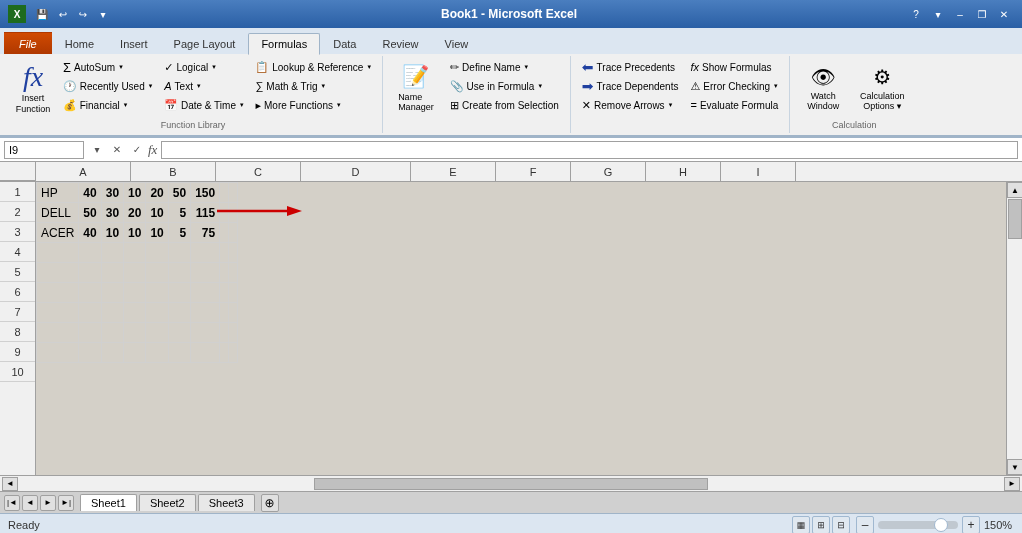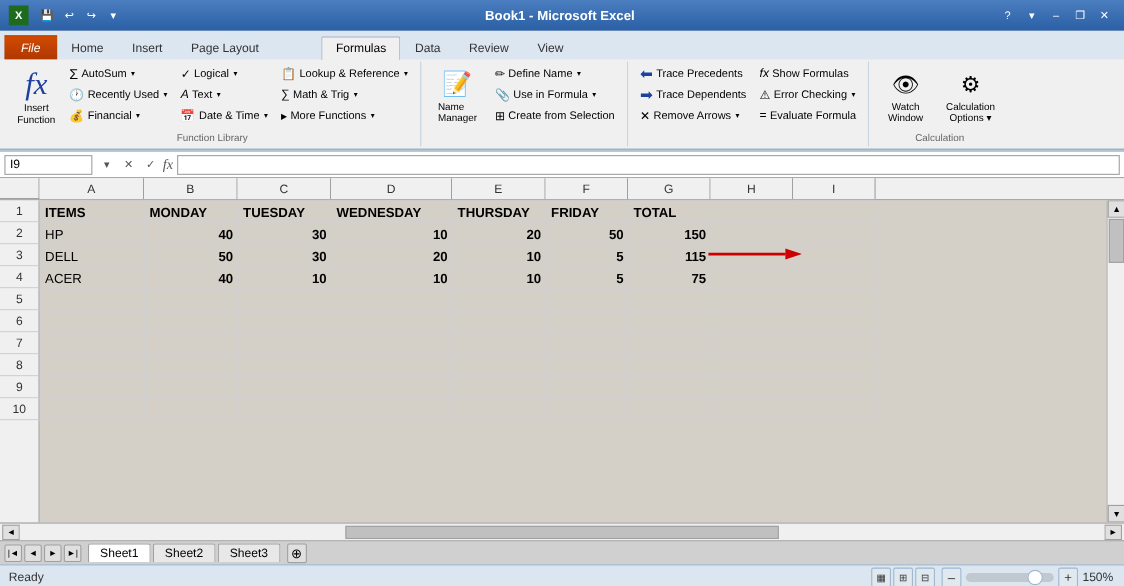--- a/index.html
+++ b/index.html
@@ -36,21 +36,20 @@
       height: 22px;
       display: flex; align-items: center;
     }
     .ribbon-tab.active {
       background: #f0f0f0;
       border-color: #a0b4c8;
       border-bottom: 1px solid #f0f0f0;
       margin-bottom: -1px;
       z-index: 1;
       color: #000;
-      margin-left: 44px;
     }
     .ribbon-tab.file {
       background: linear-gradient(to bottom, #d04a02, #b03800);
       color: white;
       border-radius: 0;
       padding: 4px 14px;
       font-style: italic;
     }
 
     .ribbon-content {
@@ -515,31 +514,20 @@
       <div class="row-num">7</div>
       <div class="row-num">8</div>
       <div class="row-num">9</div>
       <div class="row-num">10</div>
     </div>
 
     <div class="grid" style="overflow:hidden; flex:1;">
       <table class="spreadsheet">
 
         <tbody>
-            <tr>
-          <td style="width:95px;" class="header-cell">ITEMS</td>
-          <td style="width:85px;" class="header-cell">MONDAY</td>
-          <td style="width:85px;" class="header-cell">TUESDAY</td>
-          <td style="width:110px;" class="header-cell">WEDNESDAY</td>
-          <td style="width:85px;" class="header-cell">THURSDAY</td>
-          <td style="width:75px;" class="header-cell">FRIDAY</td>
-          <td style="width:75px;" class="header-cell">TOTAL</td>
-          <td style="width:75px;"></td>
-          <td style="width:75px;"></td>
-        </tr>
 
         <tr>
           <td>HP</td>
           <td class="num">40</td>
           <td class="num">30</td>
           <td class="num">10</td>
           <td class="num">20</td>
           <td class="num">50</td>
           <td class="num">150</td>
           <td></td>

